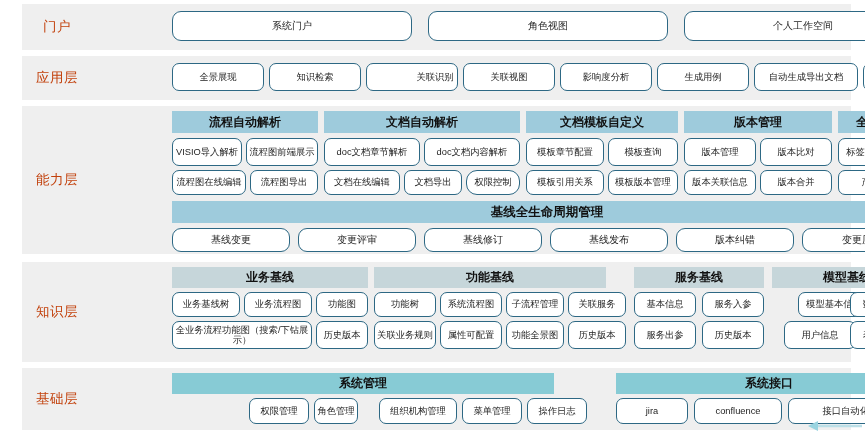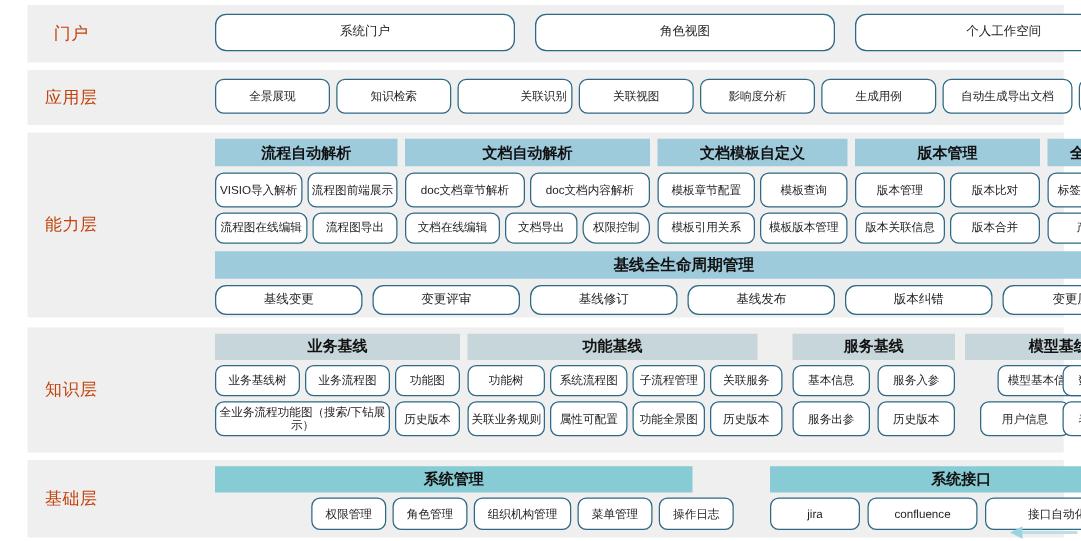--- a/index.html
+++ b/index.html
@@ -161,21 +161,21 @@
     </div>
   </div>
 
   <div class="band" style="top:368px;height:62px;">
     <div class="band-label">基础层</div>
     <div class="band-body">
 
       <div class="ghead base" style="left:80px;top:5px;width:382px;height:21px;">系统管理</div>
       <div class="pill" style="left:80px;top:30px;width:72px;height:26px;margin-top:40px;">多用户管理</div>
       <div class="pill" style="left:157px;top:30px;width:60px;height:26px;">权限管理</div>
-      <div class="pill" style="left:222px;top:30px;width:60px;height:26px;">角色管理</div>
+      <div class="pill" style="left:222px;top:30px;width:44px;height:26px;">角色管理</div>
       <div class="pill" style="left:287px;top:30px;width:78px;height:26px;">组织机构管理</div>
       <div class="pill" style="left:370px;top:30px;width:60px;height:26px;">菜单管理</div>
       <div class="pill" style="left:435px;top:30px;width:60px;height:26px;">操作日志</div>
 
       <div class="ghead base" style="left:524px;top:5px;width:306px;height:21px;">系统接口</div>
       <div class="pill" style="left:524px;top:30px;width:72px;height:26px;">jira</div>
       <div class="pill" style="left:602px;top:30px;width:88px;height:26px;">confluence</div>
       <div class="pill" style="left:696px;top:30px;width:134px;height:26px;">接口自动化平台</div>
     </div>
   </div>

